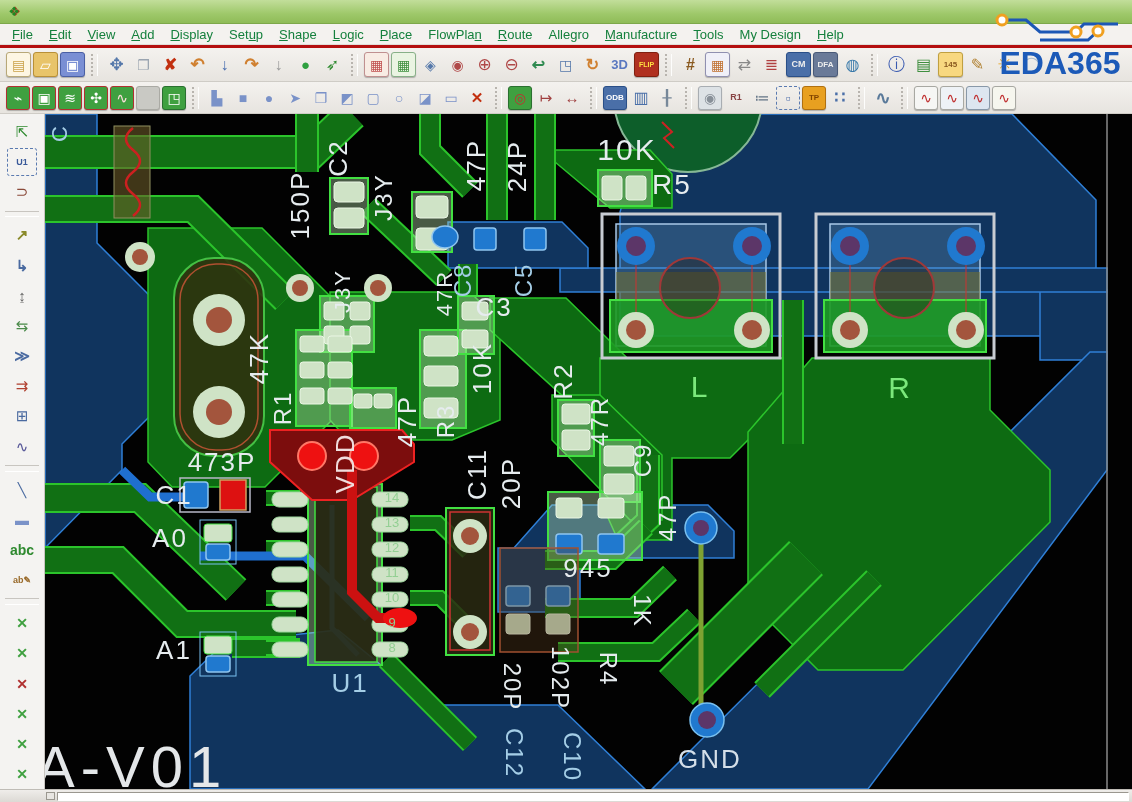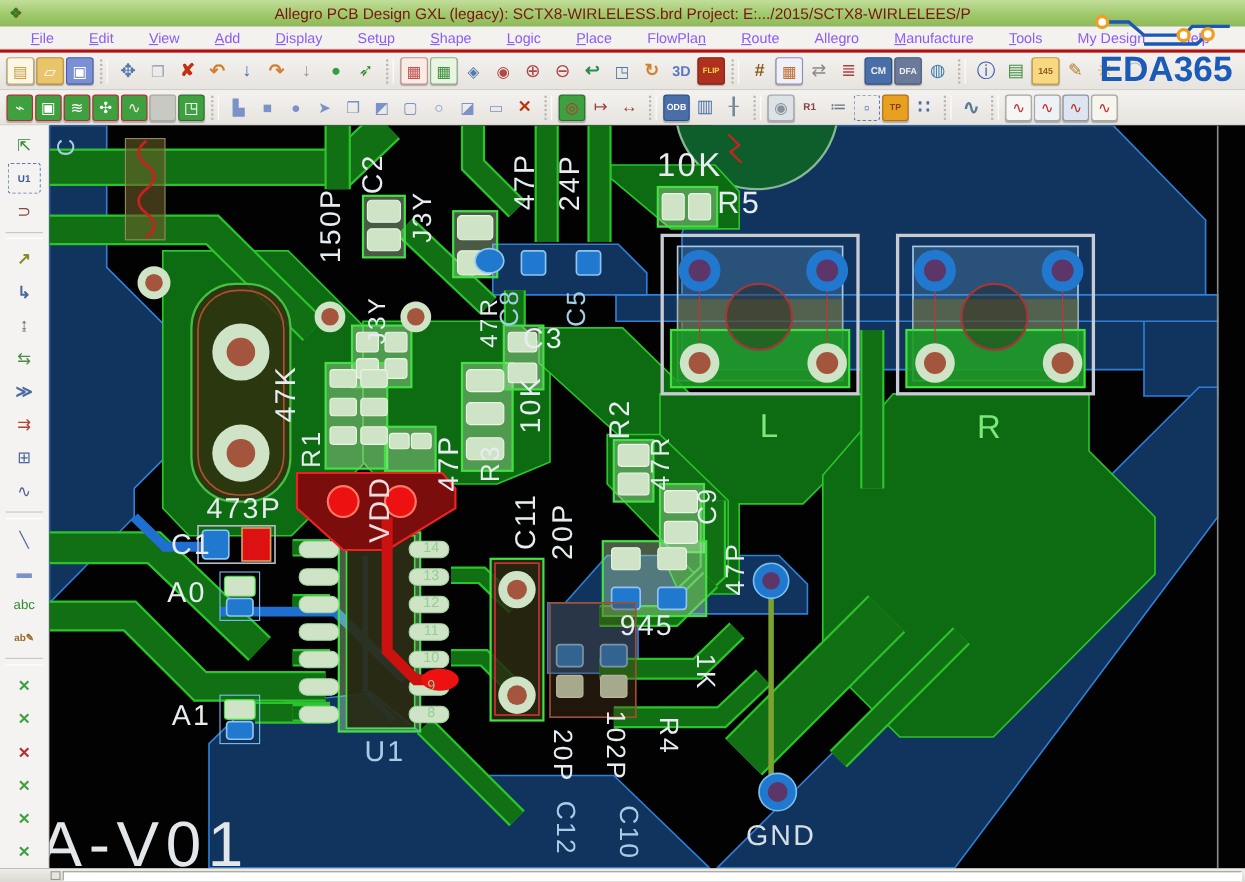--- a/index.html
+++ b/index.html
@@ -6,21 +6,21 @@
   *{box-sizing:border-box;font-family:"Liberation Sans",sans-serif;}
   #app{position:relative;width:1132px;height:802px;background:#ece9e4;overflow:hidden;}
 
   
   #titlebar{height:24px;background:linear-gradient(#c2de9a,#9ec86a 60%,#8fbc58);display:flex;align-items:center;position:relative;border-bottom:1px solid #7da84a;}
   #app-icon{width:16px;height:16px;margin:0 6px;font-size:13px;line-height:16px;text-align:center;color:#1e8a24;text-shadow:1px 0 #c03020;}
   #window-title{position:absolute;left:0;right:0;text-align:center;font-size:14px;color:#7d1414;white-space:nowrap;}
 
   
   #menubar{height:21px;background:#f4f2ef;display:flex;align-items:center;padding-left:4px;border-bottom:1px solid #e0ddd8;}
-  .menu-item{font-size:13px;color:#8b5cf6;padding:1px 8px;cursor:default;margin-left:16px;}
+  .menu-item{font-size:13px;color:#15803d;padding:1px 8px;cursor:default;}
   .menu-item u{text-decoration:underline;}
   #redline{height:3px;background:#b40f0f;}
 
   
   .toolbar{display:flex;align-items:center;background:linear-gradient(#f4f2ef,#e7e4df);border-bottom:1px solid #cfccc6;padding-left:2px;overflow:hidden;}
   #toolbar-row1{height:34px;}
   #toolbar-row2{height:32px;}
   .tb-group{display:flex;align-items:center;padding:0 3px;}
   .tb-sep{width:7px;height:22px;margin:0 2px;border-left:2px dotted #b8b4ae;border-right:1px solid #fdfdfc;}
   .tbi{width:25px;height:25px;margin:0 1px;border-radius:3px;display:flex;align-items:center;justify-content:center;background:transparent;border:1px solid transparent;cursor:default;}
@@ -48,21 +48,20 @@
   #status-box{width:9px;height:8px;background:#e8e6e2;border:1px solid #9a978f;margin:0 2px 0 46px;}
   #status-field{flex:1;height:9px;margin-right:3px;background:#fff;border:1px solid #9a978f;border-bottom-color:#fff;border-right-color:#fff;}
 </style>
 </head>
 <body>
 
 <div id="app">
 
   <div id="titlebar">
     <div id="app-icon">❖</div>
-    <div id="window-title">Allegro PCB Design GXL (legacy): SCTX8-WIRLELESS.brd  Project: E:.../2015/SCTX8-WIRLELEES/P</div>
   </div>
 
   <div id="menubar">
       <div class="menu-item"><u>F</u>ile</div>
       <div class="menu-item"><u>E</u>dit</div>
       <div class="menu-item"><u>V</u>iew</div>
       <div class="menu-item"><u>A</u>dd</div>
       <div class="menu-item"><u>D</u>isplay</div>
       <div class="menu-item">Set<u>u</u>p</div>
       <div class="menu-item"><u>S</u>hape</div>
@@ -376,21 +375,21 @@
           <span style="color: rgb(90, 90, 154); font-size: 15px;">∿</span>
         </div>
         <div class="lt-sep"></div>
         <div class="lti">
           <span style="color: rgb(74, 106, 160); font-size: 14px;">╲</span>
         </div>
         <div class="lti">
           <span style="color: rgb(122, 146, 200); font-size: 14px;">▬</span>
         </div>
         <div class="lti">
-          <span style="color: rgb(47, 138, 48); font-size: 12px; font-weight: normal;">abc</span>
+          <span style="color: rgb(47, 138, 48); font-size: 14px; font-weight: bold;">abc</span>
         </div>
         <div class="lti">
           <span style="color: rgb(153, 106, 42); font-size: 9px; font-weight: bold;">ab✎</span>
         </div>
         <div class="lt-sep"></div>
         <div class="lti">
           <span style="color: rgb(63, 160, 64); font-size: 14px; font-weight: bold;">✕</span>
         </div>
         <div class="lti">
           <span style="color: rgb(63, 160, 64); font-size: 14px; font-weight: bold;">✕</span>

